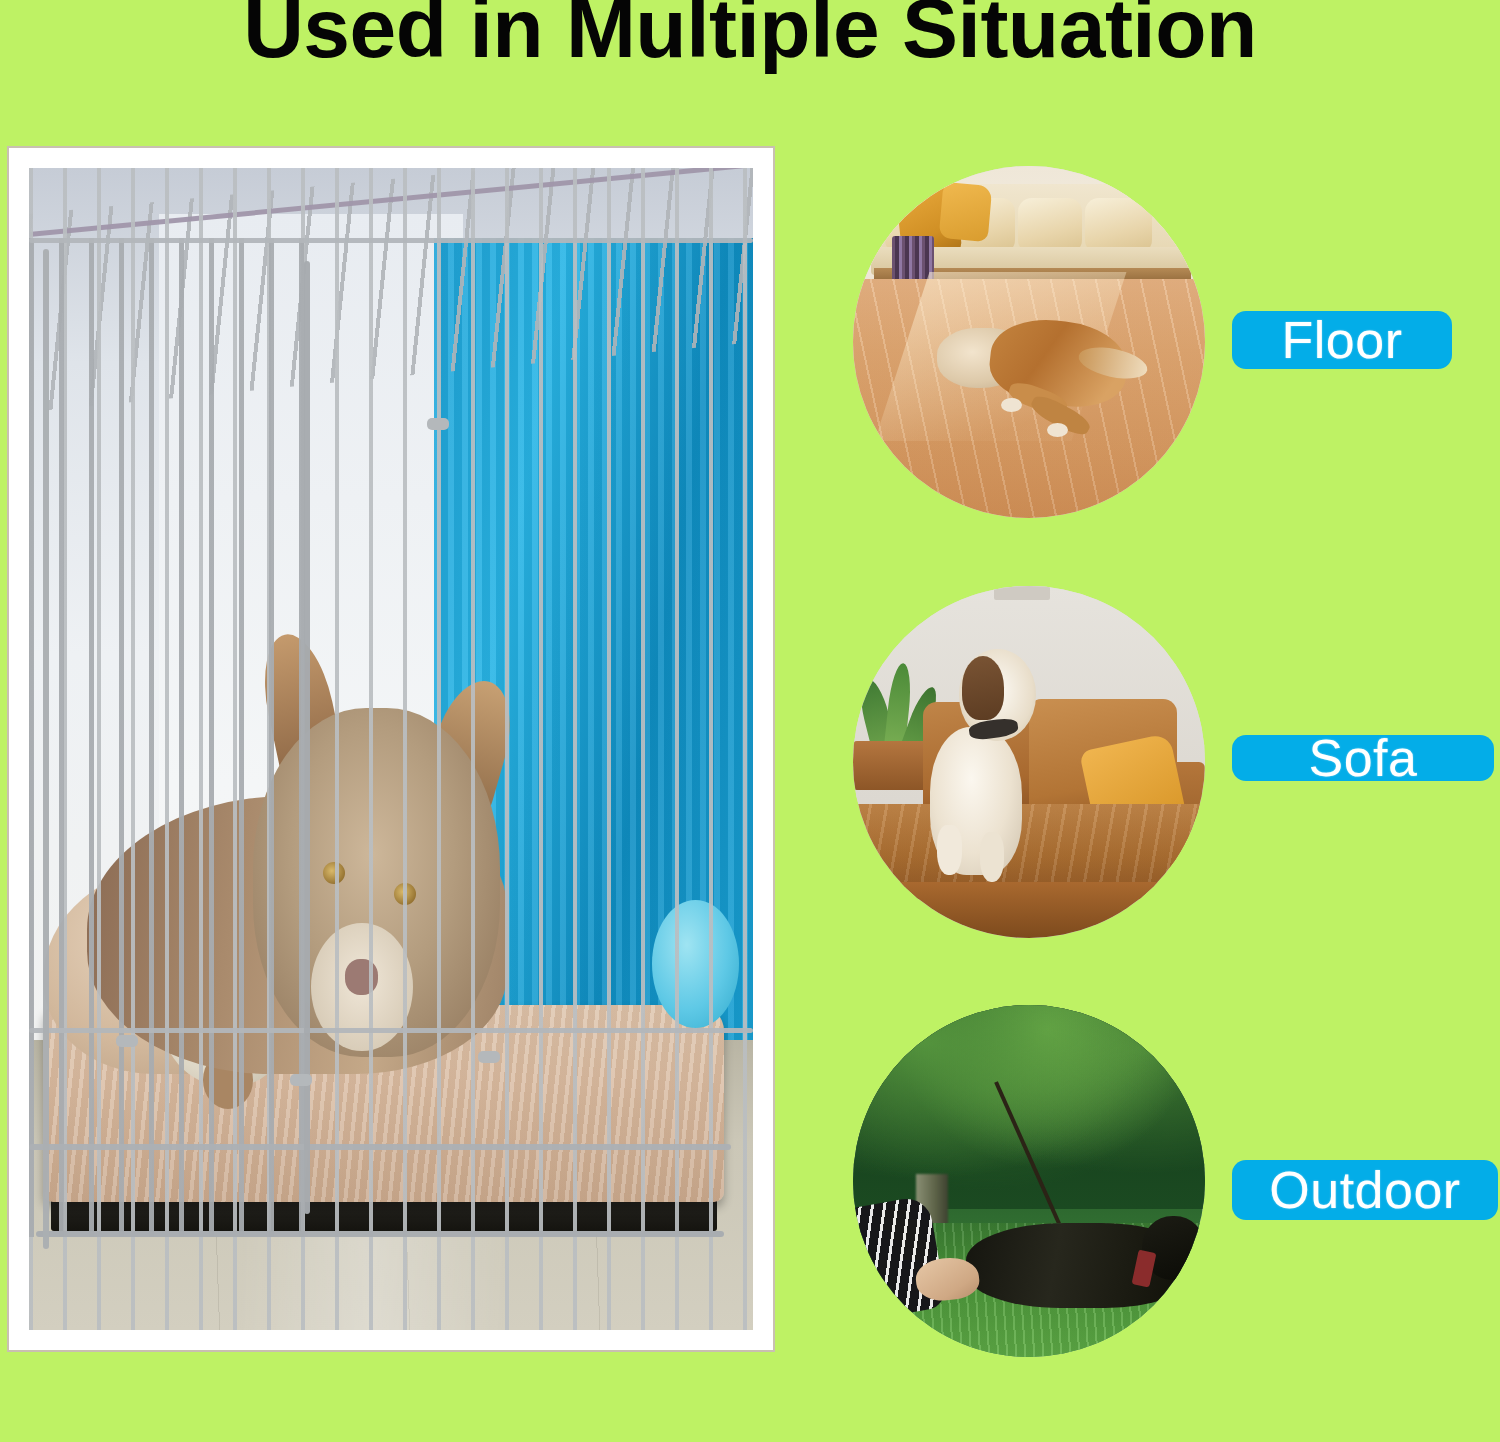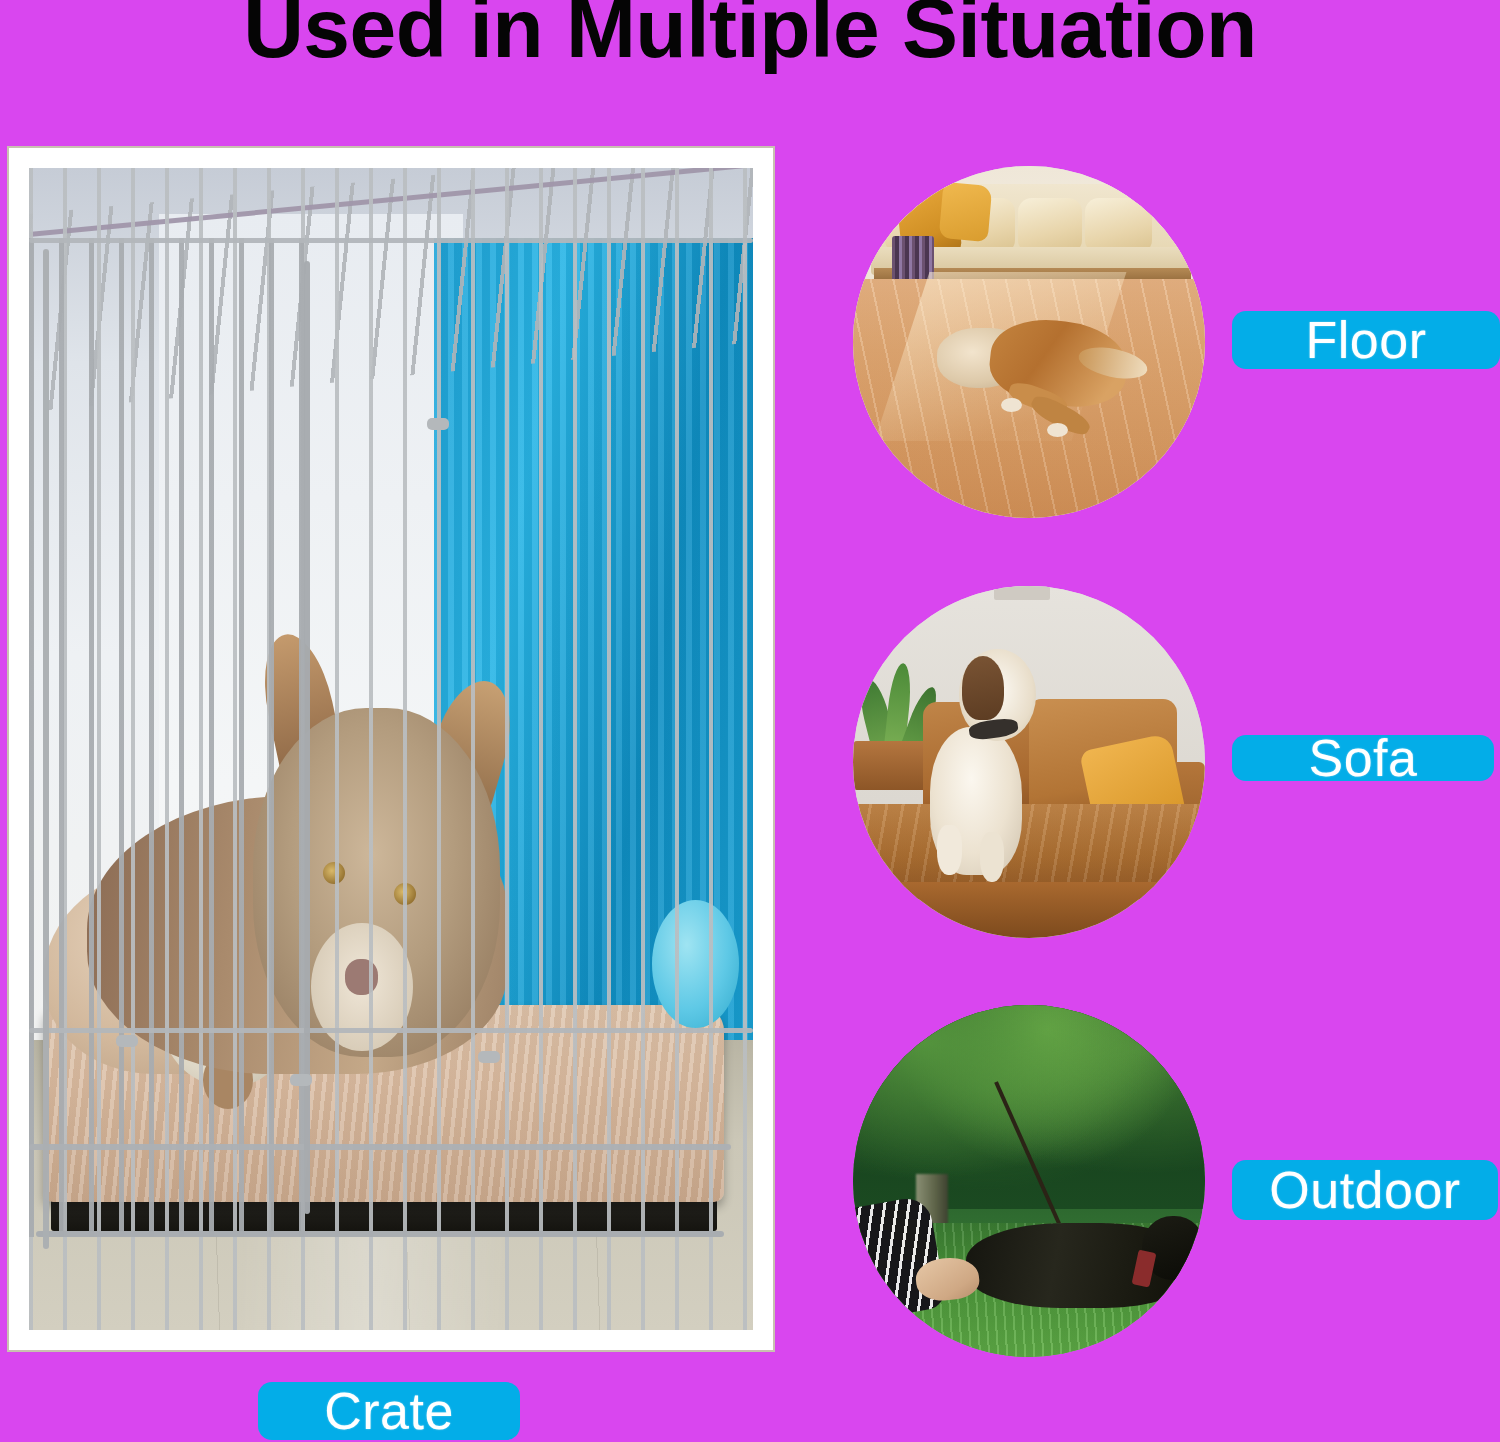--- a/index.html
+++ b/index.html
@@ -9,21 +9,21 @@
     height: 1442px;
     background: #ffffff;
     font-family: "Liberation Sans", sans-serif;
     overflow: hidden;
   }
 
   .page {
     position: relative;
     width: 1500px;
     height: 1442px;
-    background: #d946ef;
+    background: #bef264;
   }
 
   
   .page-title {
     position: absolute;
     left: 0;
     top: -14px;
     width: 1500px;
     text-align: center;
     font-size: 84px;
@@ -358,21 +358,21 @@
     display: flex;
     align-items: center;
     justify-content: center;
     font-size: 52px;
     font-weight: 400;
     letter-spacing: 0.5px;
     line-height: 1;
     text-shadow: 0 0 2px rgba(255,255,255,0.45);
     white-space: nowrap;
   }
-  .badge-floor   { left: 1232px; top: 311px;  width: 268px; height: 58px; }
+  .badge-floor   { left: 1232px; top: 311px;  width: 220px; height: 58px; }
   .badge-sofa    { left: 1232px; top: 735px;  width: 262px; height: 46px; }
   .badge-outdoor { left: 1232px; top: 1160px; width: 266px; height: 60px; }
   .badge-crate   { left: 258px;  top: 1382px; width: 262px; height: 58px; }
 </style>
 </head>
 <body>
 
 <div class="page">
 
   <div class="page-title">Used in Multiple Situation</div>
@@ -411,21 +411,20 @@
       <div class="wire-h-base"></div>
       <div class="crate-left-post"></div>
       <div class="crate-door-post"></div>
       <div class="clip" style="left:12%; top:74.6%;"></div>
       <div class="clip" style="left:36%; top:78%;"></div>
       <div class="clip" style="left:62%; top:76%;"></div>
       <div class="clip" style="left:55%; top:21.5%;"></div>
     </div>
   </div>
 
-  <div class="badge badge-crate">Crate</div>
 
   <div class="scene-circle scene-floor">
     <div class="fl-wall"></div>
     <div class="fl-sofa-back"></div>
     <div class="fl-cushion fl-c1"></div>
     <div class="fl-cushion fl-c2"></div>
     <div class="fl-cushion fl-c3"></div>
     <div class="fl-cushion fl-c4"></div>
     <div class="fl-pillow-gold"></div>
     <div class="fl-pillow-gold2"></div>

